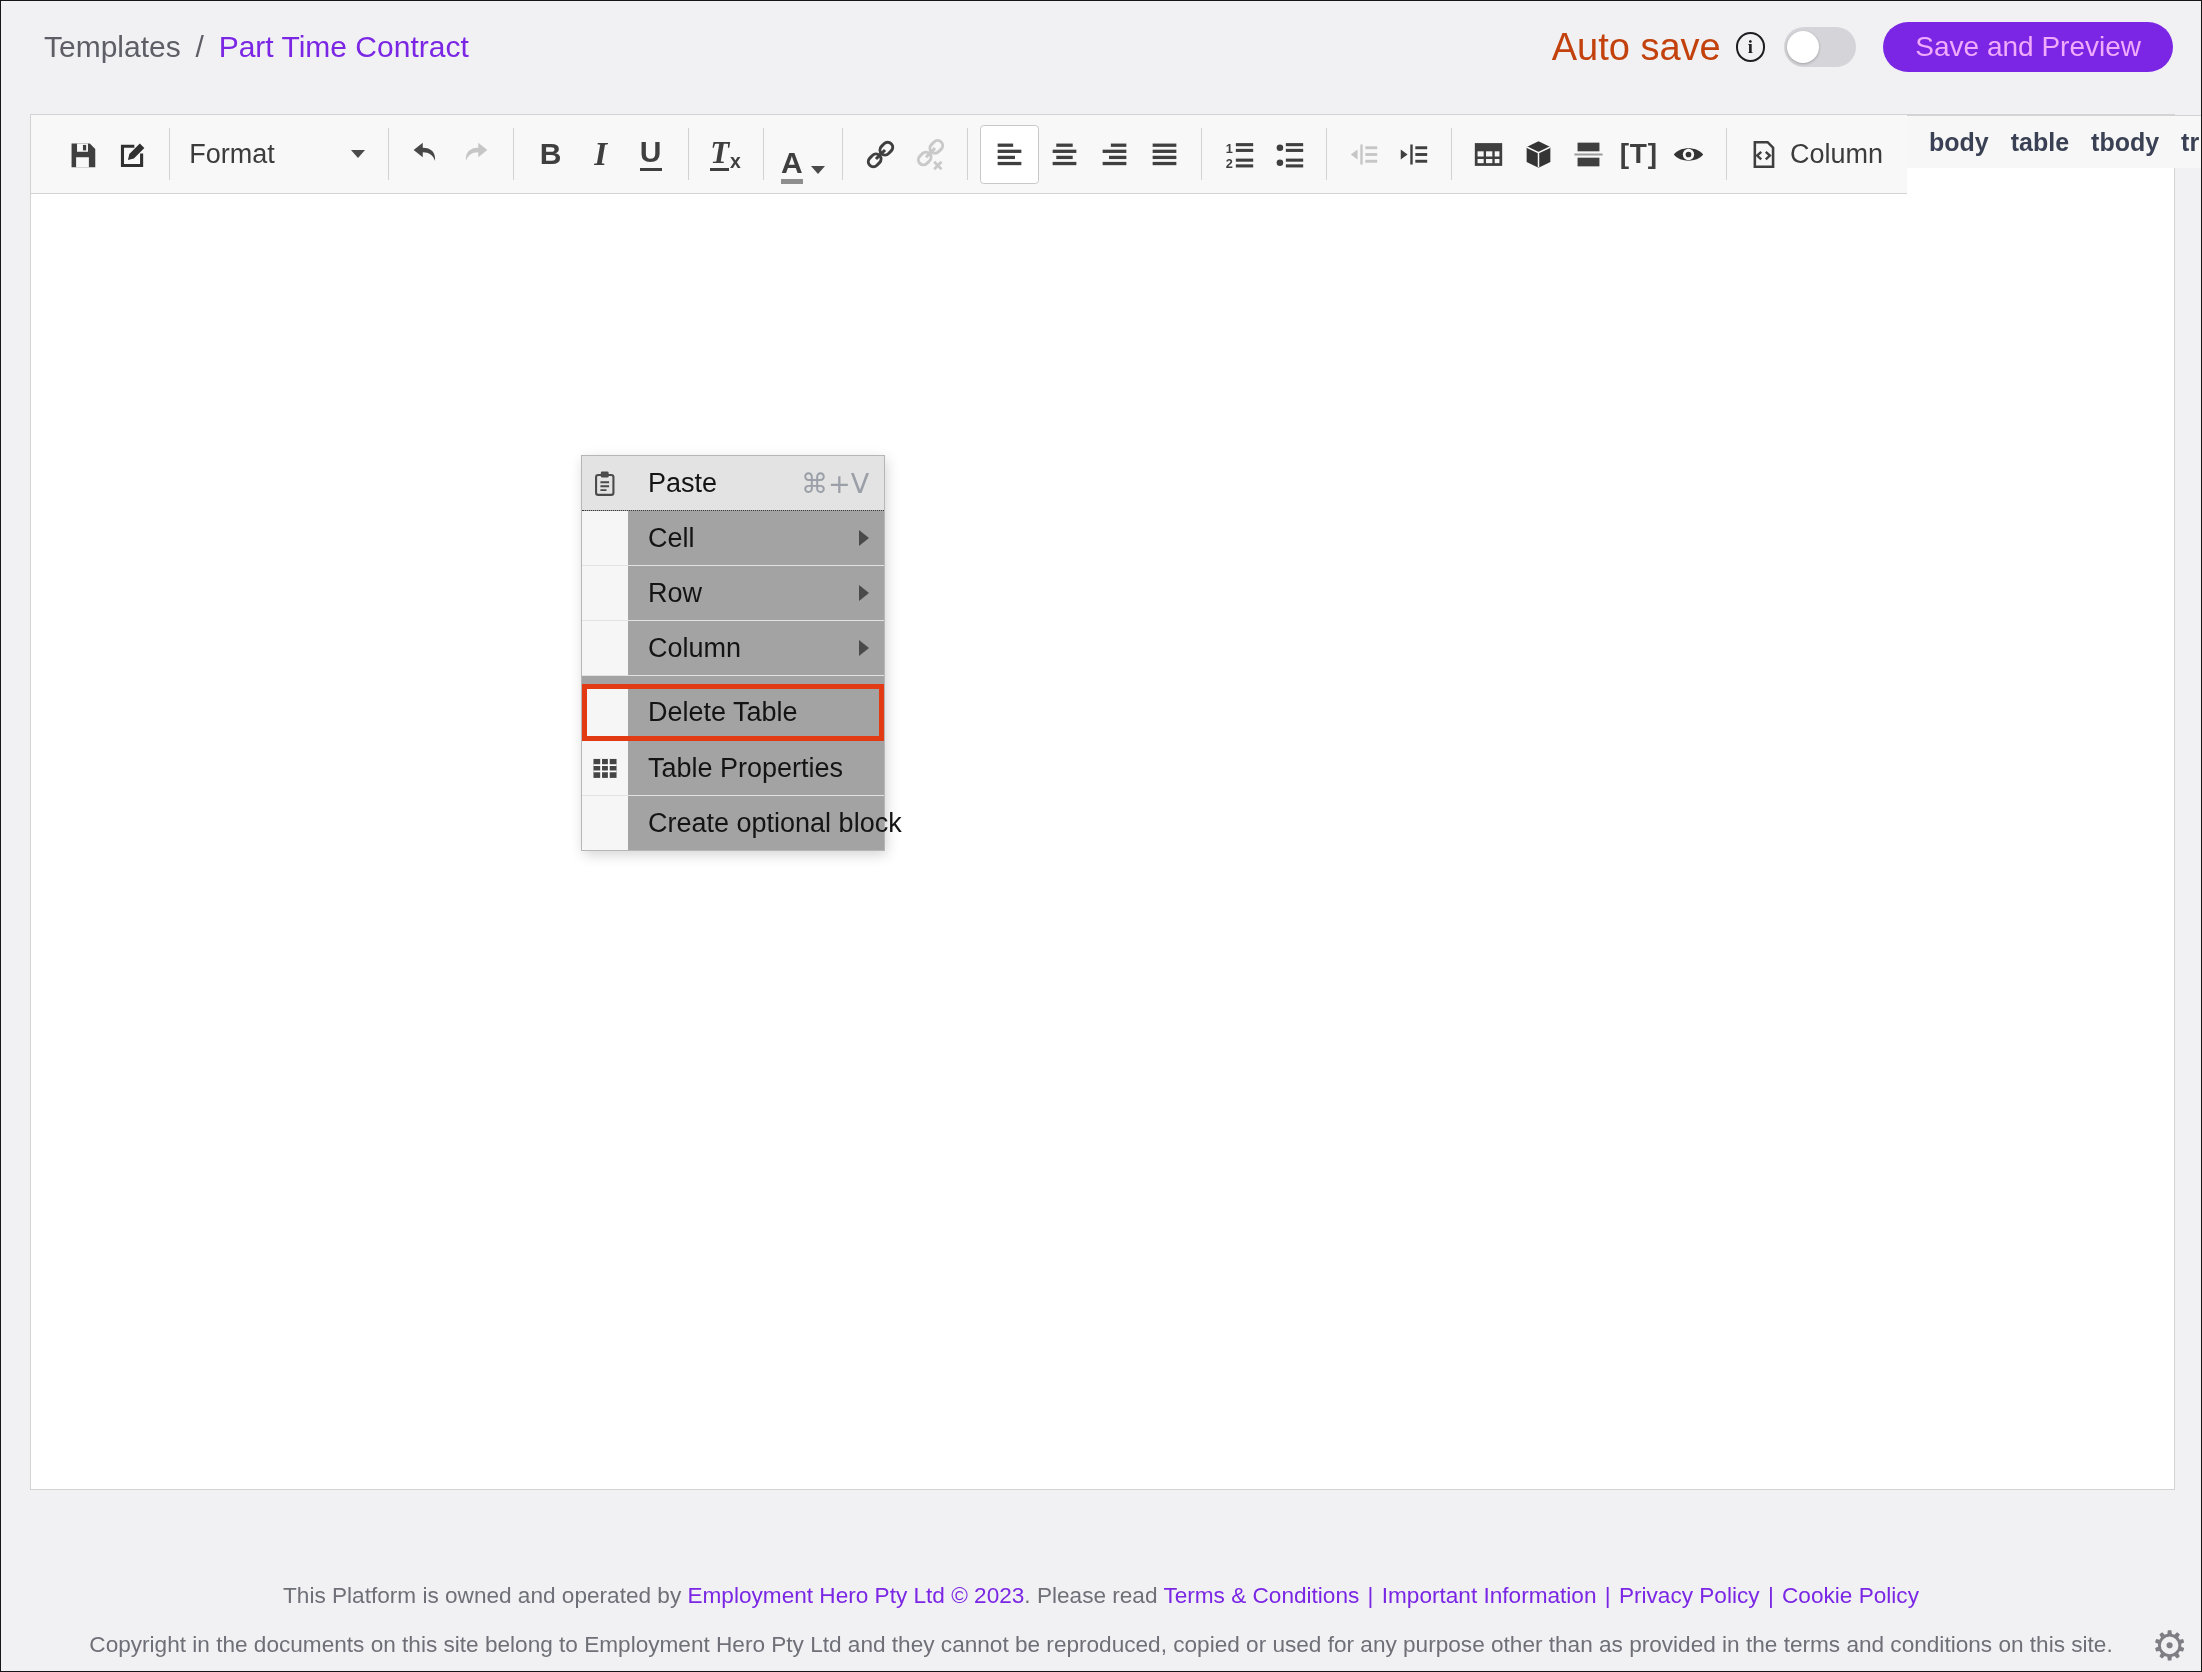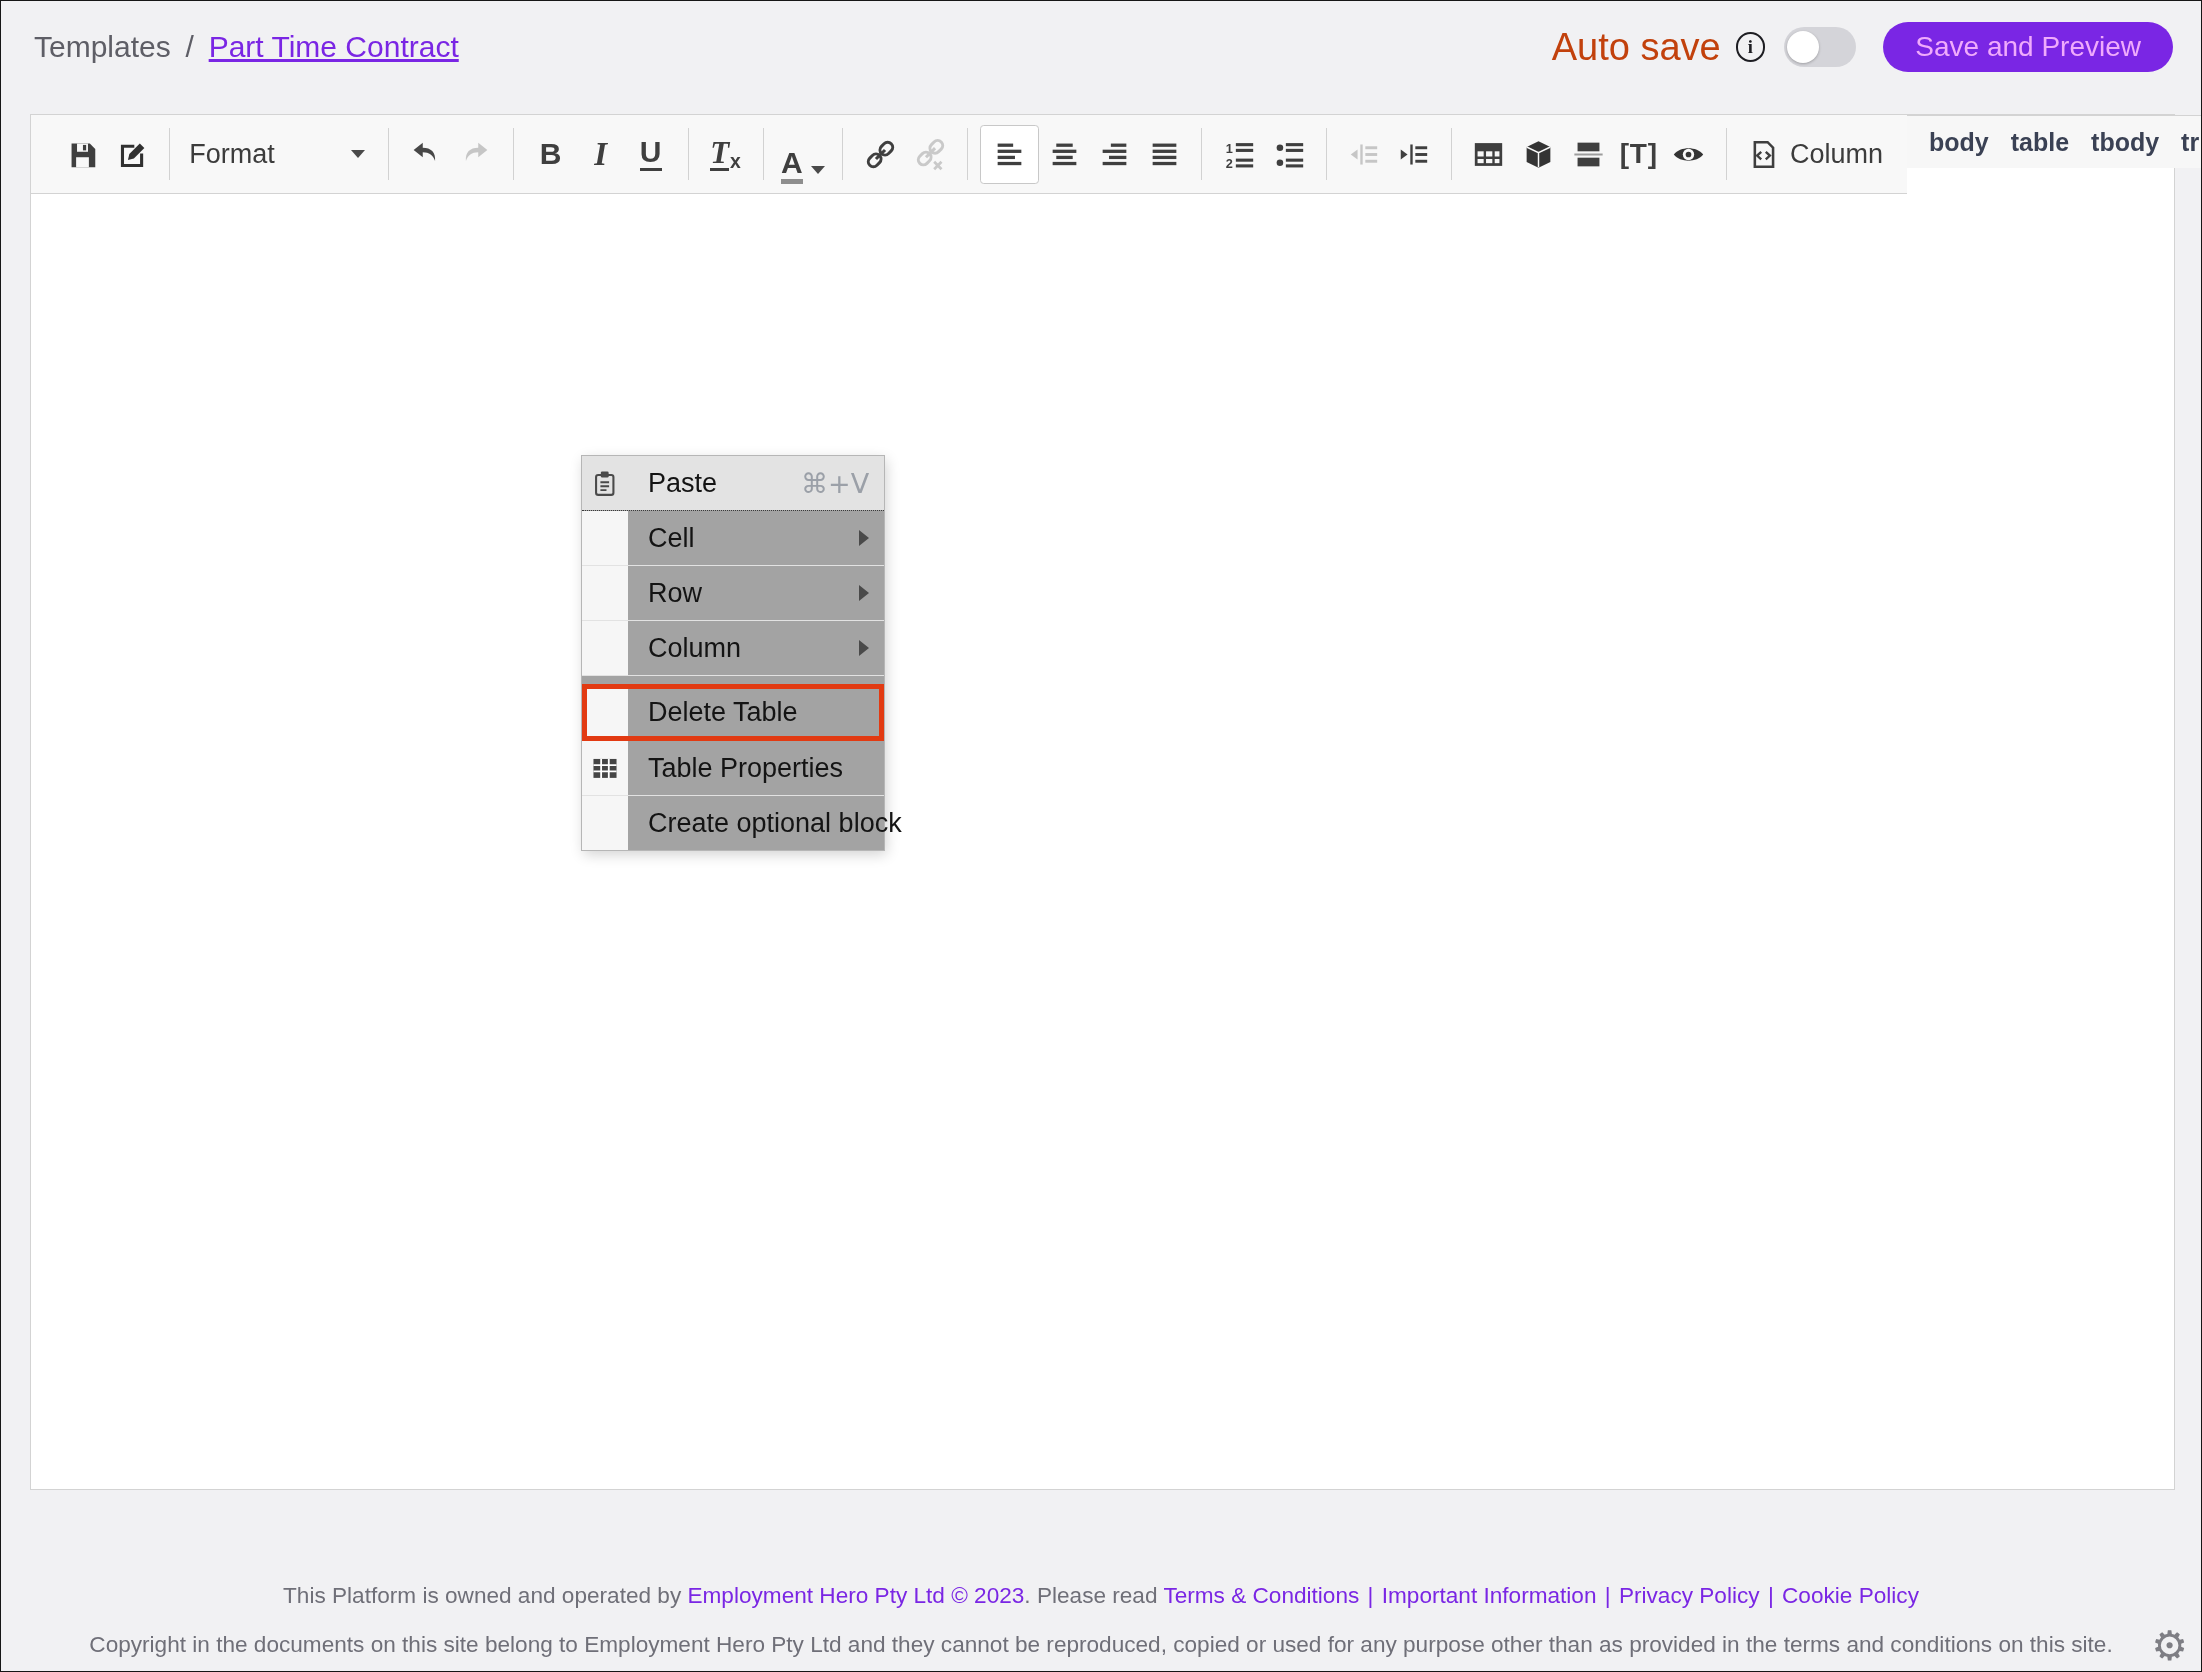--- a/index.html
+++ b/index.html
@@ -4,25 +4,25 @@
 <style>
   * { box-sizing: border-box; }
   html,body { margin:0; padding:0; }
   body { width:2202px; height:1672px; font-family:"Liberation Sans", sans-serif; }
 
   .app { position:relative; width:2202px; height:1672px; background:#F1F1F3;
          border:1.8px solid #161616; overflow:hidden; }
 
   
   .topbar { position:absolute; left:0; right:0; top:0; height:92px;
-            display:flex; align-items:center; justify-content:space-between; padding:0 28px 0 33px; }
+            display:flex; align-items:center; justify-content:space-between; padding:0 28px 0 43px; }
   .breadcrumb { display:flex; align-items:center; gap:14.8px; font-size:30px; }
   .crumb-root { color:#5E5E66; }
   .crumb-sep  { color:#5E5E66; }
-  .crumb-current { color:#7A26E4;text-decoration:underline; }
+  .crumb-current { color:#7A26E4; }
   .top-actions { display:flex; align-items:center; gap:14.8px; }
   .autosave-label { font-size:38px; color:#c2410c; }
   .info-icon { width:29.5px; height:29.5px; border:2.3px solid #1D1D22; border-radius:50%;
                display:flex; align-items:center; justify-content:center;
                font-size:18.5px; font-weight:bold; color:#1D1D22; font-family:"Liberation Serif", serif; }
   .toggle { width:72px; height:40px; border-radius:20px; background:#D4D4D9; position:relative; margin-left:3.7px; }
   .toggle-knob { position:absolute; left:3.7px; top:3.7px; width:32px; height:32px; border-radius:50%;
                  background:#fff; box-shadow:0 0.9px 2.8px rgba(0,0,0,.25); }
   .save-btn { margin-left:13px; height:50px; padding:0 32px; border-radius:25px; border:none;
               background:#7A26E4; color:#f0abfc; font-size:28px; font-family:inherit;

